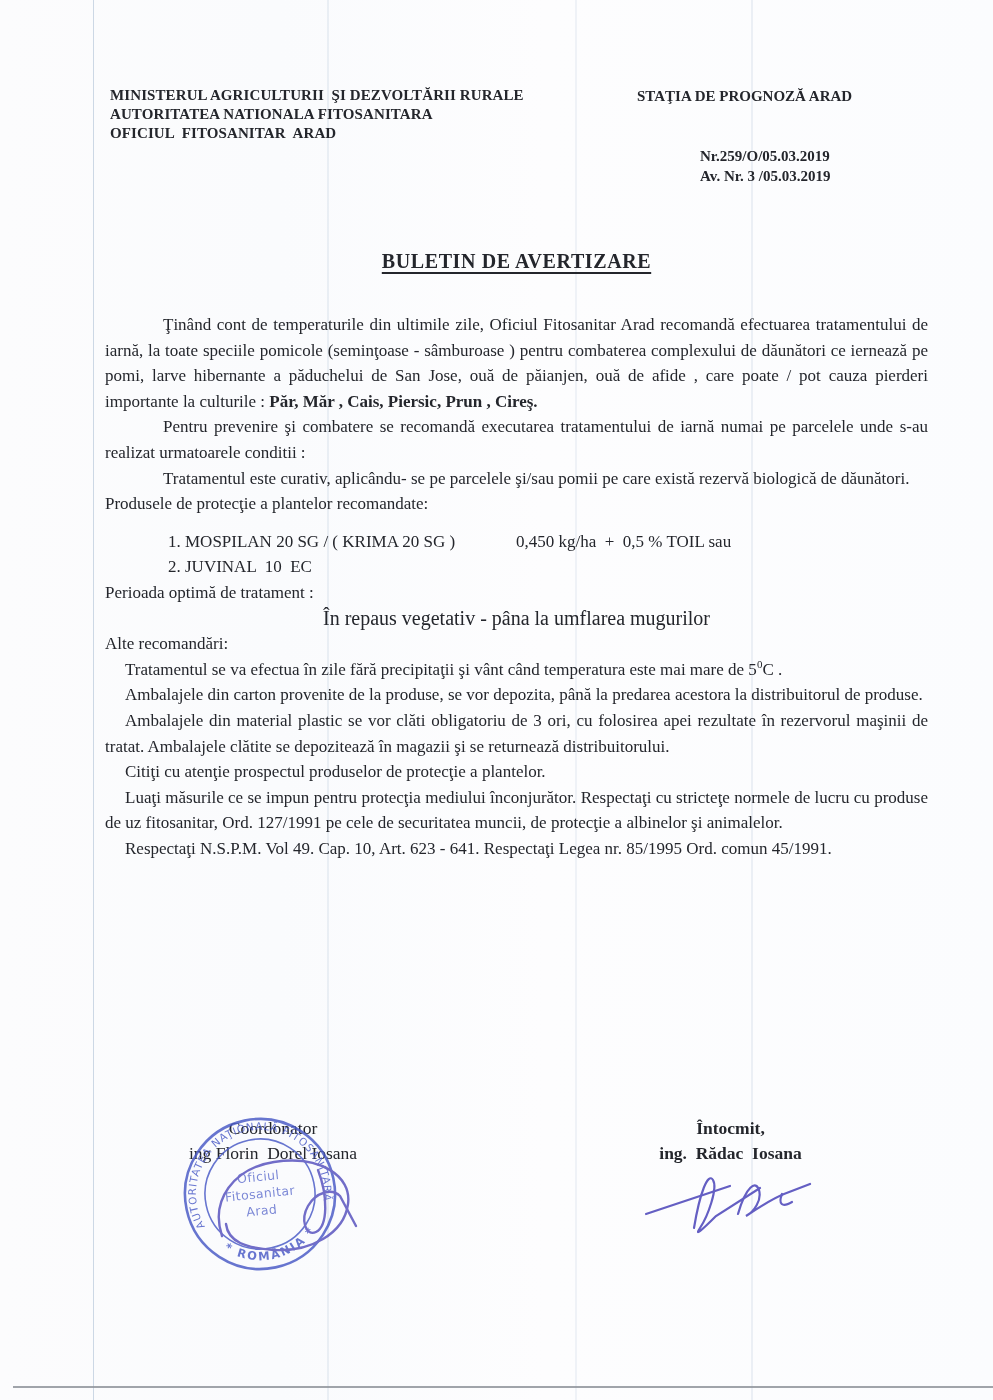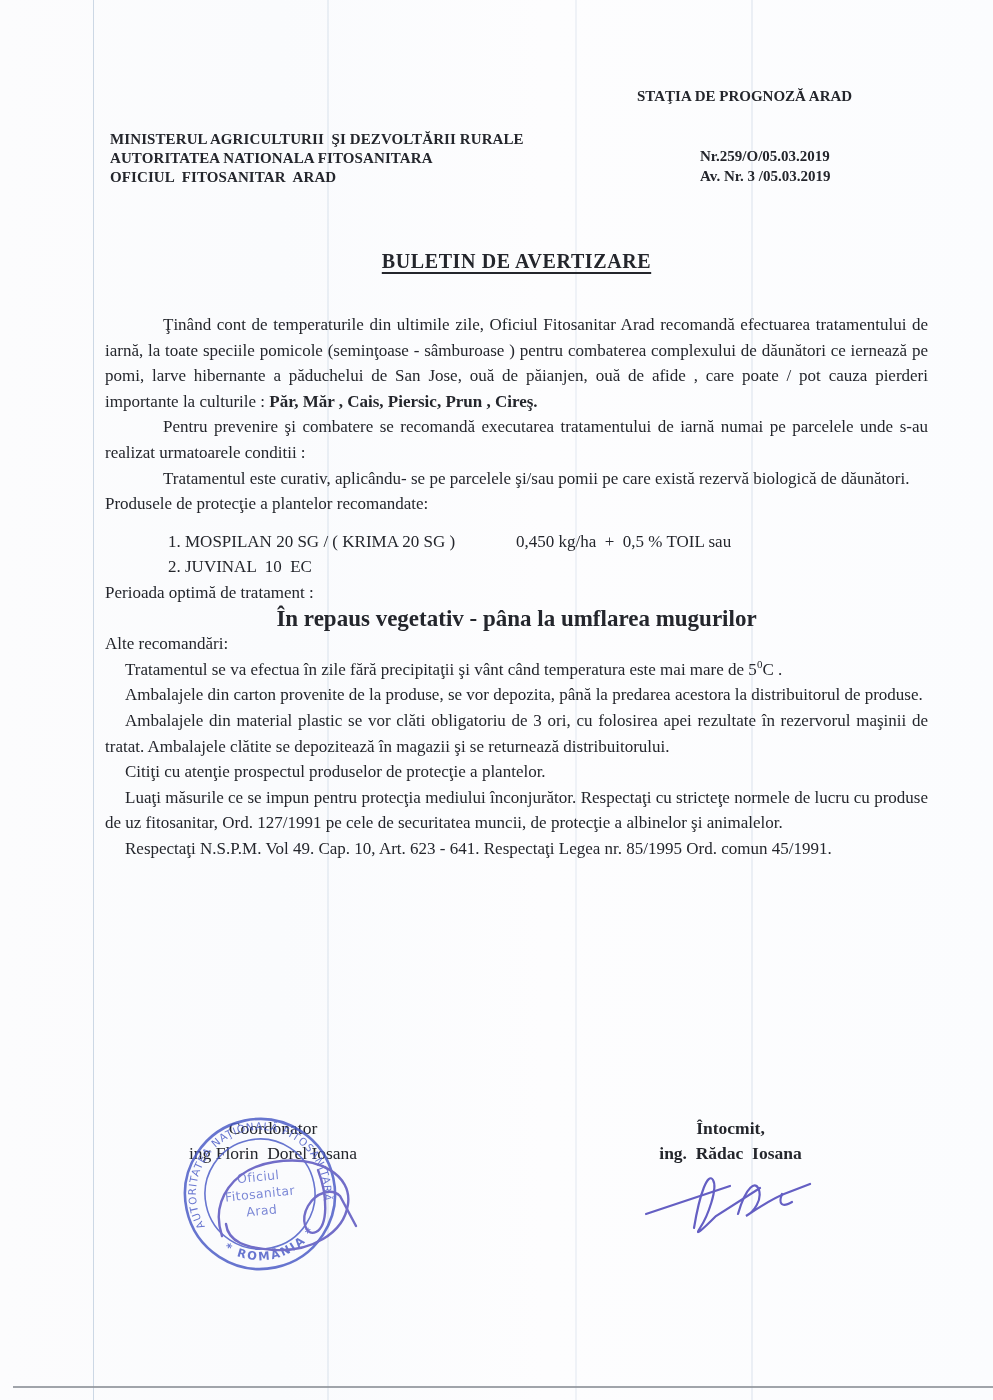--- a/index.html
+++ b/index.html
@@ -13,38 +13,38 @@
   .s1 { left:93px;  width:1px; background:rgba(165,185,210,0.55); }
   .s2 { left:327px; width:2px; background:rgba(195,208,226,0.30); }
   .s3 { left:575px; width:2px; background:rgba(200,212,228,0.25); }
   .s4 { left:751px; width:2px; background:rgba(195,208,226,0.30); }
   .bottom-line { position:absolute; left:13px; right:0; top:1386px; height:2px;
                  background:#8f949b; opacity:0.85; }
 
   .pre { white-space:pre-wrap; }
 
   .header-left { position:absolute; left:110px; top:86px; font-weight:bold;
-                 font-size:15px; line-height:19px; letter-spacing:0.1px;margin-top:44px; }
+                 font-size:15px; line-height:19px; letter-spacing:0.1px; }
   .header-station { position:absolute; left:637px; top:88px; font-weight:bold; font-size:15px; }
   .header-numbers { position:absolute; left:700px; top:146px; font-weight:bold;
                     font-size:15px; line-height:20px; }
 
   .title-wrap { position:absolute; left:105px; top:250px; width:823px; text-align:center; }
   .title-text { font-weight:bold; font-size:20px; letter-spacing:0.6px;
                 text-decoration:underline; text-decoration-thickness:2px;
                 text-underline-offset:4px; }
 
   .body-flow { position:absolute; left:105px; top:312px; width:823px;
                font-size:17px; line-height:25.6px; text-align:justify; }
   .body-flow p { margin:0; }
   .indent { text-indent:58px; }
   .products-label { margin-top:16px; text-align:left; }
   .products { margin:12px 0 0 63px; display:grid; grid-template-columns:348px auto; text-align:left; }
   .period-label { margin-top:14px; text-align:left; }
-  .period-value { margin-top:21px; text-align:center; font-weight:bold; font-size:23px; }
+  .period-value { margin-top:21px; text-align:center; font-weight:normal; font-size:20px; }
   .recs-label { margin-top:17px; text-align:left; }
   .rec { text-indent:20px; }
   sup { font-size:11px; line-height:0; }
 
   .sig-left  { position:absolute; left:148px; top:1116px; width:250px; text-align:center;
                font-weight:normal; font-size:17.5px; line-height:25px; }
   .sig-right { position:absolute; left:618px; top:1116px; width:225px; text-align:center;
                font-weight:bold; font-size:17.5px; line-height:25px; }
   .stamp-svg { position:absolute; left:170px; top:1104px; }
   .sig-right-svg { position:absolute; left:642px; top:1158px; }

